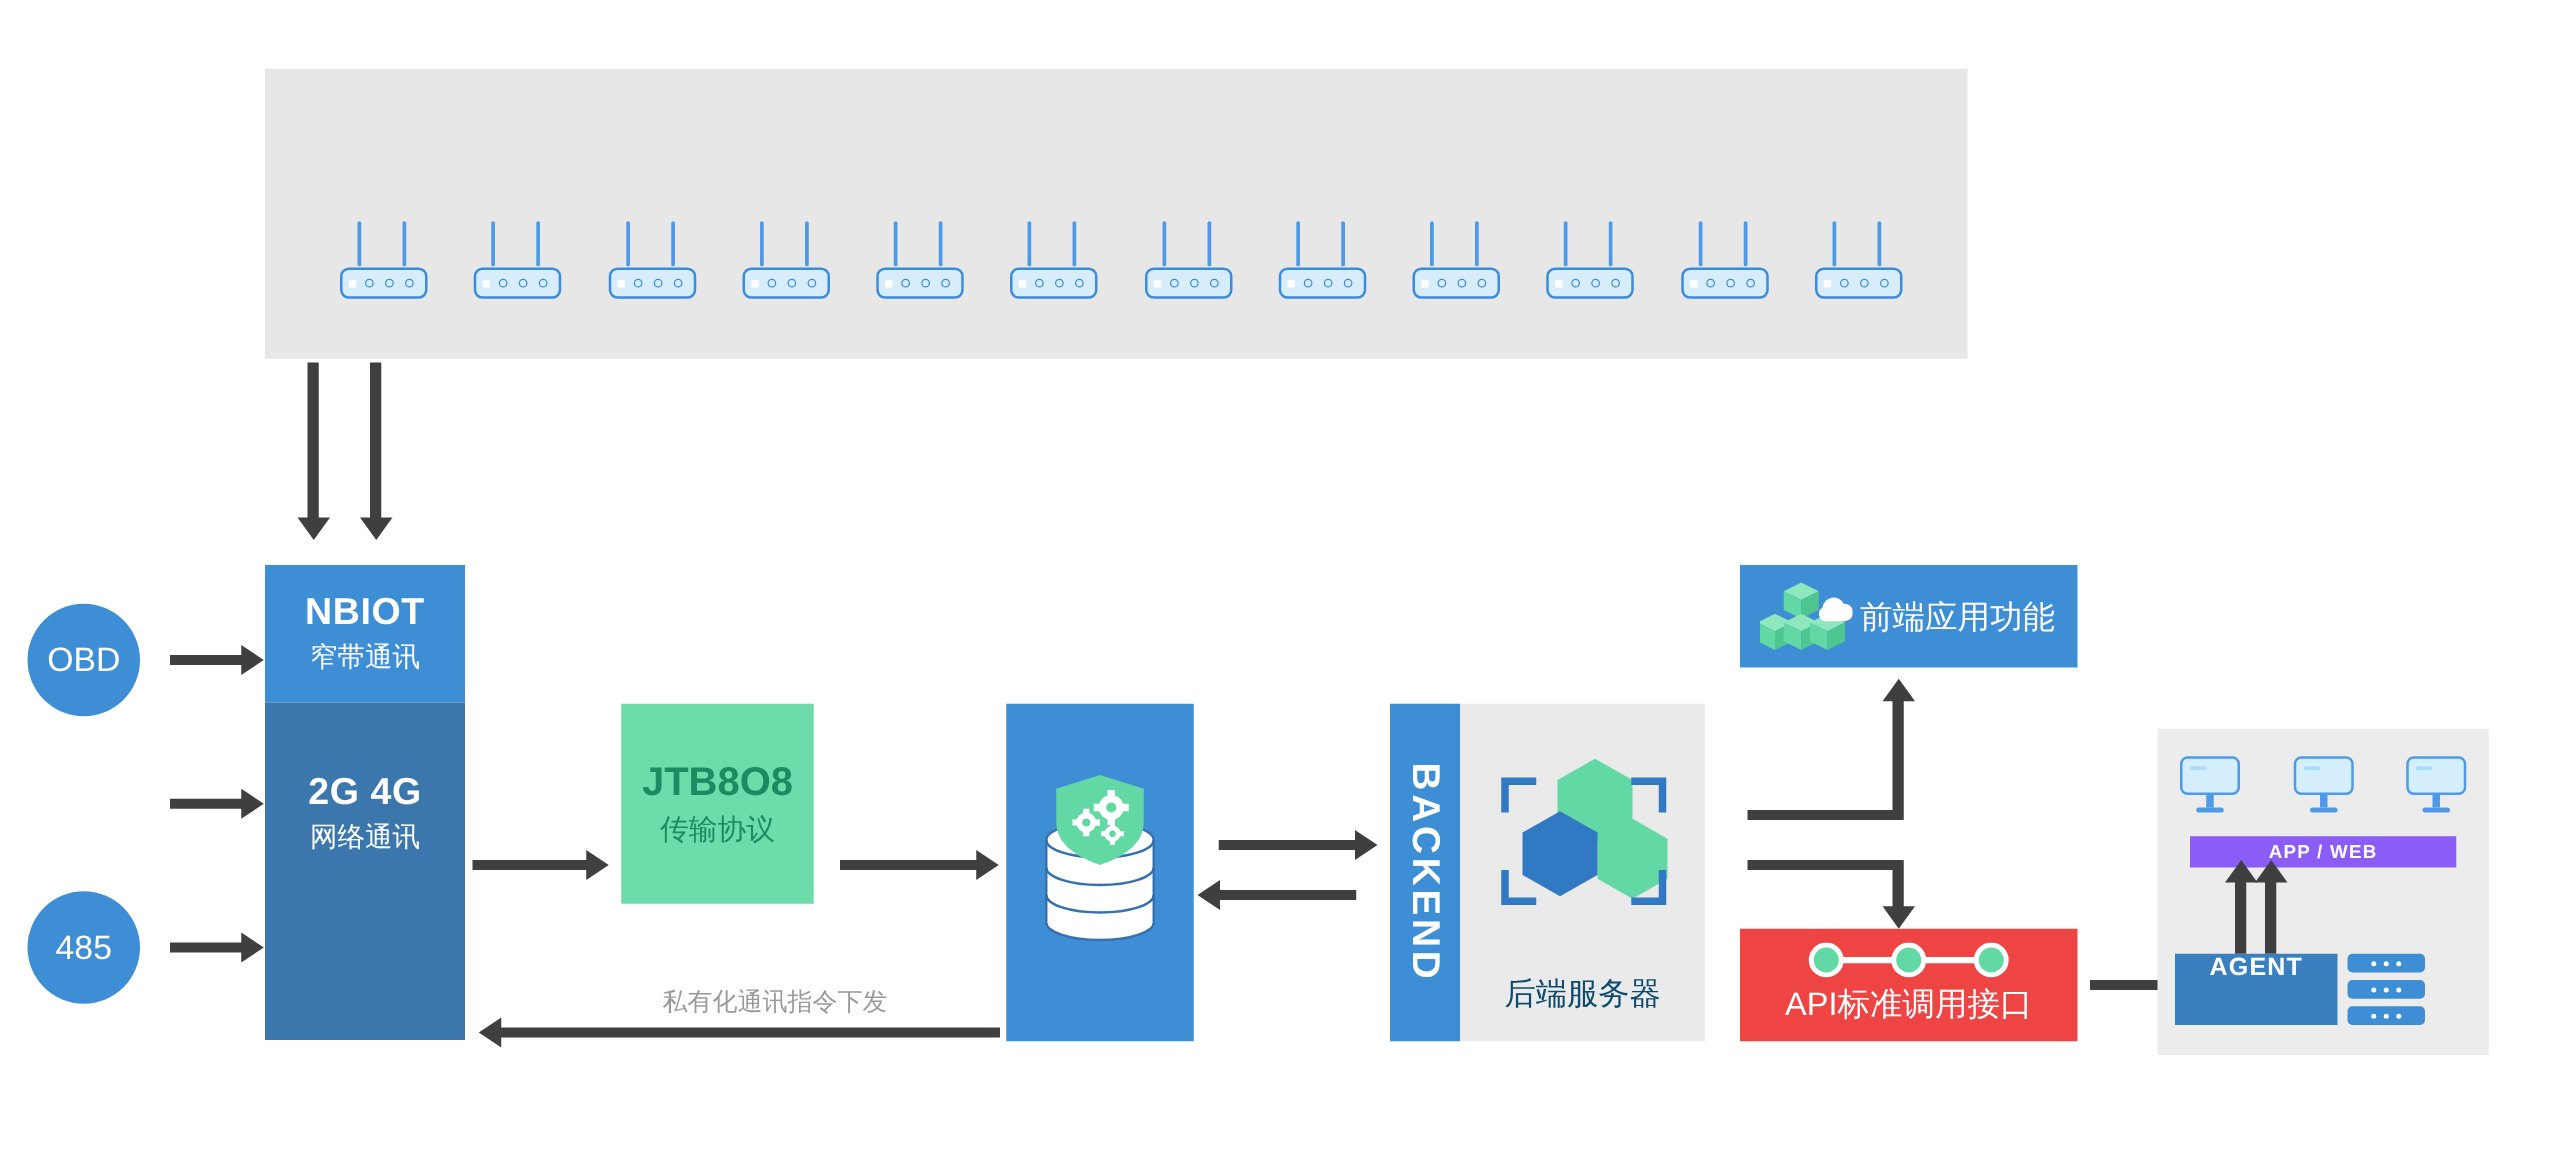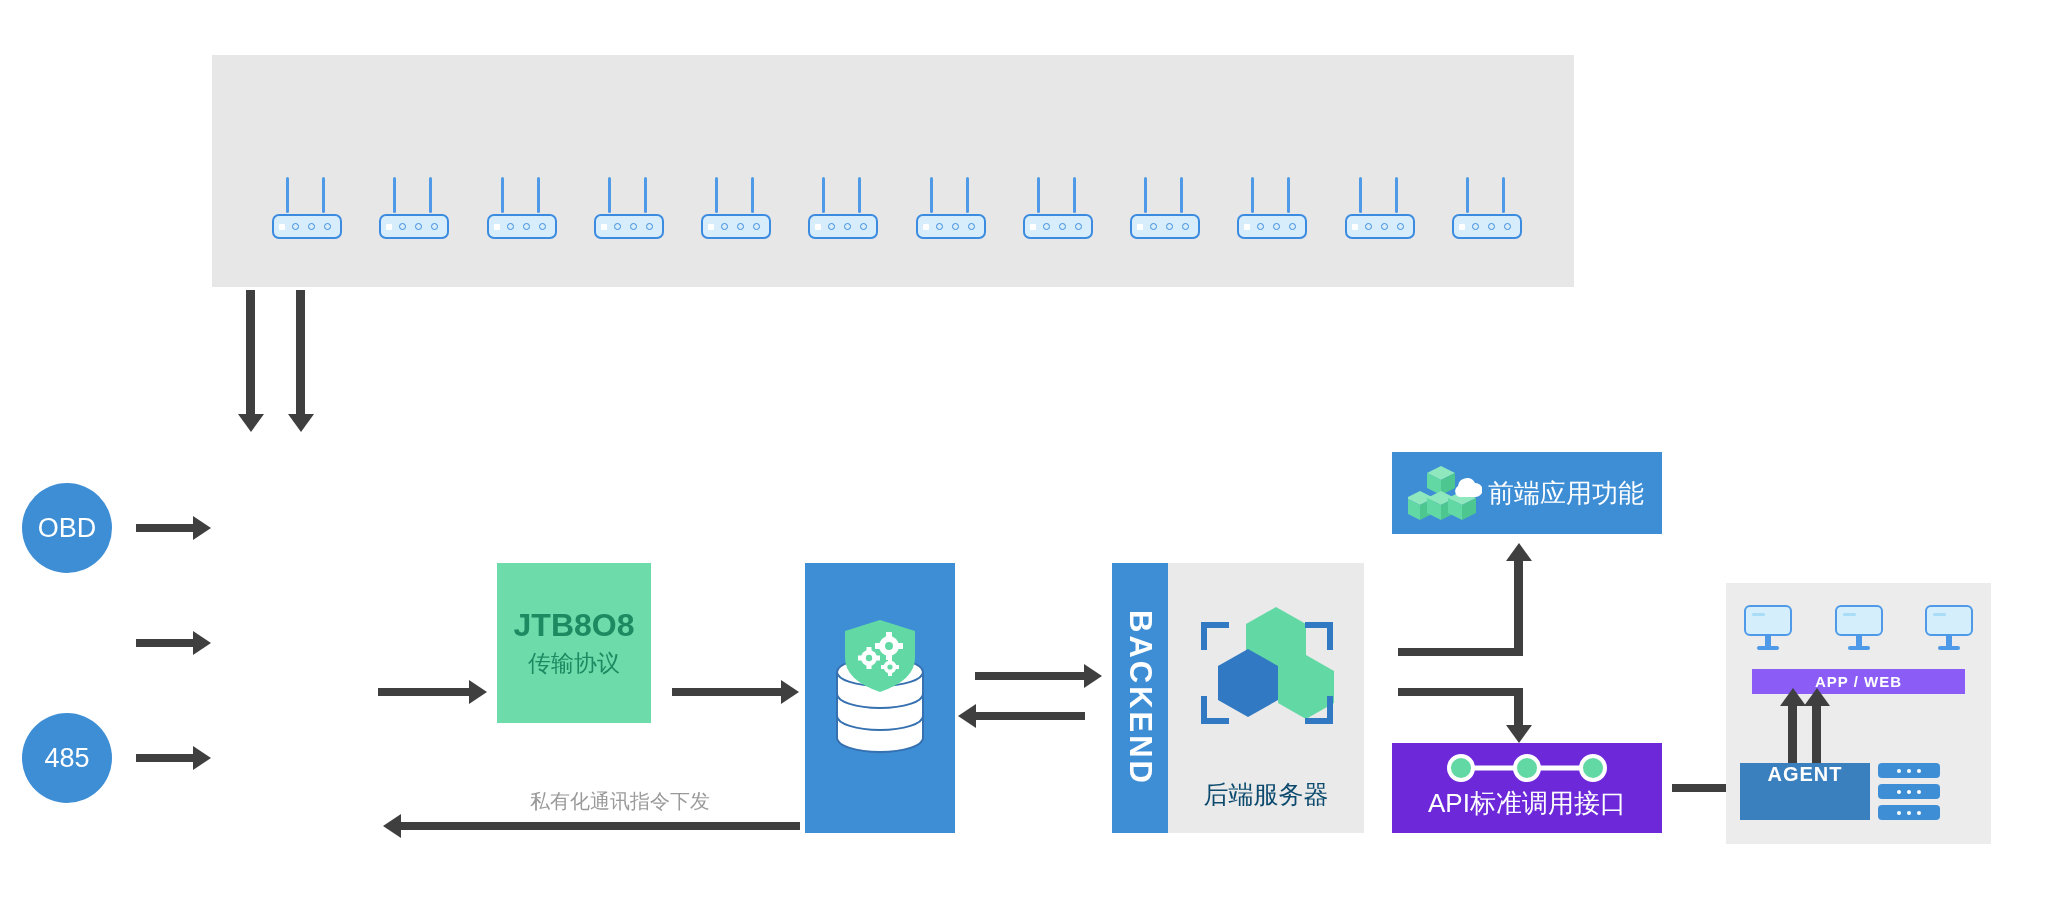--- a/index.html
+++ b/index.html
@@ -118,21 +118,21 @@
 
   
   #frontapp-box{
     left:1392px;top:452px;width:270px;height:82px;background:#3e8ed6;
     display:flex;align-items:center;
   }
   #frontapp-box .lbl{color:#fff;font-size:26px;margin-left:6px;}
 
   
   #api-box{
-    left:1392px;top:743px;width:270px;height:90px;background:#6d28d9;
+    left:1392px;top:743px;width:270px;height:90px;background:#ef4444;
     display:flex;flex-direction:column;align-items:center;justify-content:flex-start;
   }
   #api-box .lbl{color:#fff;font-size:26px;margin-top:4px;}
 
   
   #agent-panel{left:1726px;top:583px;width:265px;height:261px;background:#ececec;}
   #monitor-row{
     position:absolute;left:18px;top:22px;width:229px;
     display:flex;justify-content:space-between;
   }
@@ -331,20 +331,32 @@
       <span>OBD</span>
     </div>
   <div class="abs io-circle" style="left:22px;top:713px;">
       <span>485</span>
     </div>
 
   <div class="arrow-rt" style="left:136px;top:524px;width:58px;"></div>
   <div class="arrow-rt" style="left:136px;top:639px;width:58px;"></div>
   <div class="arrow-rt" style="left:136px;top:754px;width:58px;"></div>
 
+  <div class="abs" id="nbiot-stack">
+    <div id="nbiot-top">
+      <div class="blk-title">NBIOT</div>
+      <div class="blk-sub">窄带通讯</div>
+    </div>
+    <div id="nbiot-bottom">
+      <div class="inner">
+        <div class="blk-title">2G  4G</div>
+        <div class="blk-sub">网络通讯</div>
+      </div>
+    </div>
+  </div>
 
   <div class="arrow-rt" style="left:378px;top:688px;width:92px;"></div>
 
   <div class="abs" id="jtb-box">
     <div class="t">JTB8O8</div>
     <div class="s">传输协议</div>
   </div>
 
   <div class="arrow-rt" style="left:672px;top:688px;width:110px;"></div>
 

